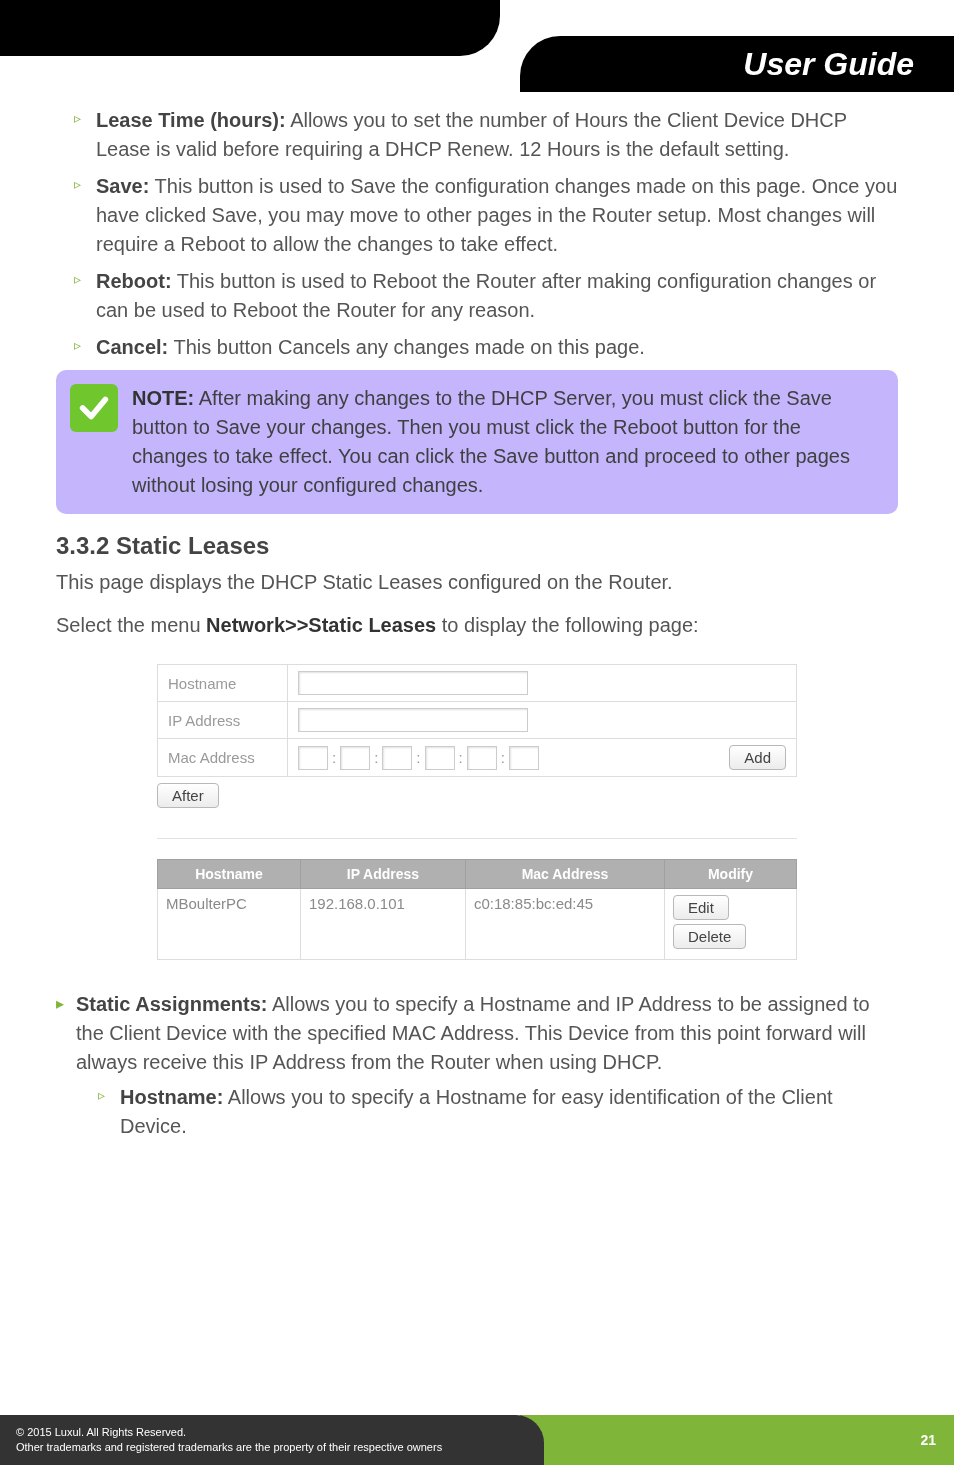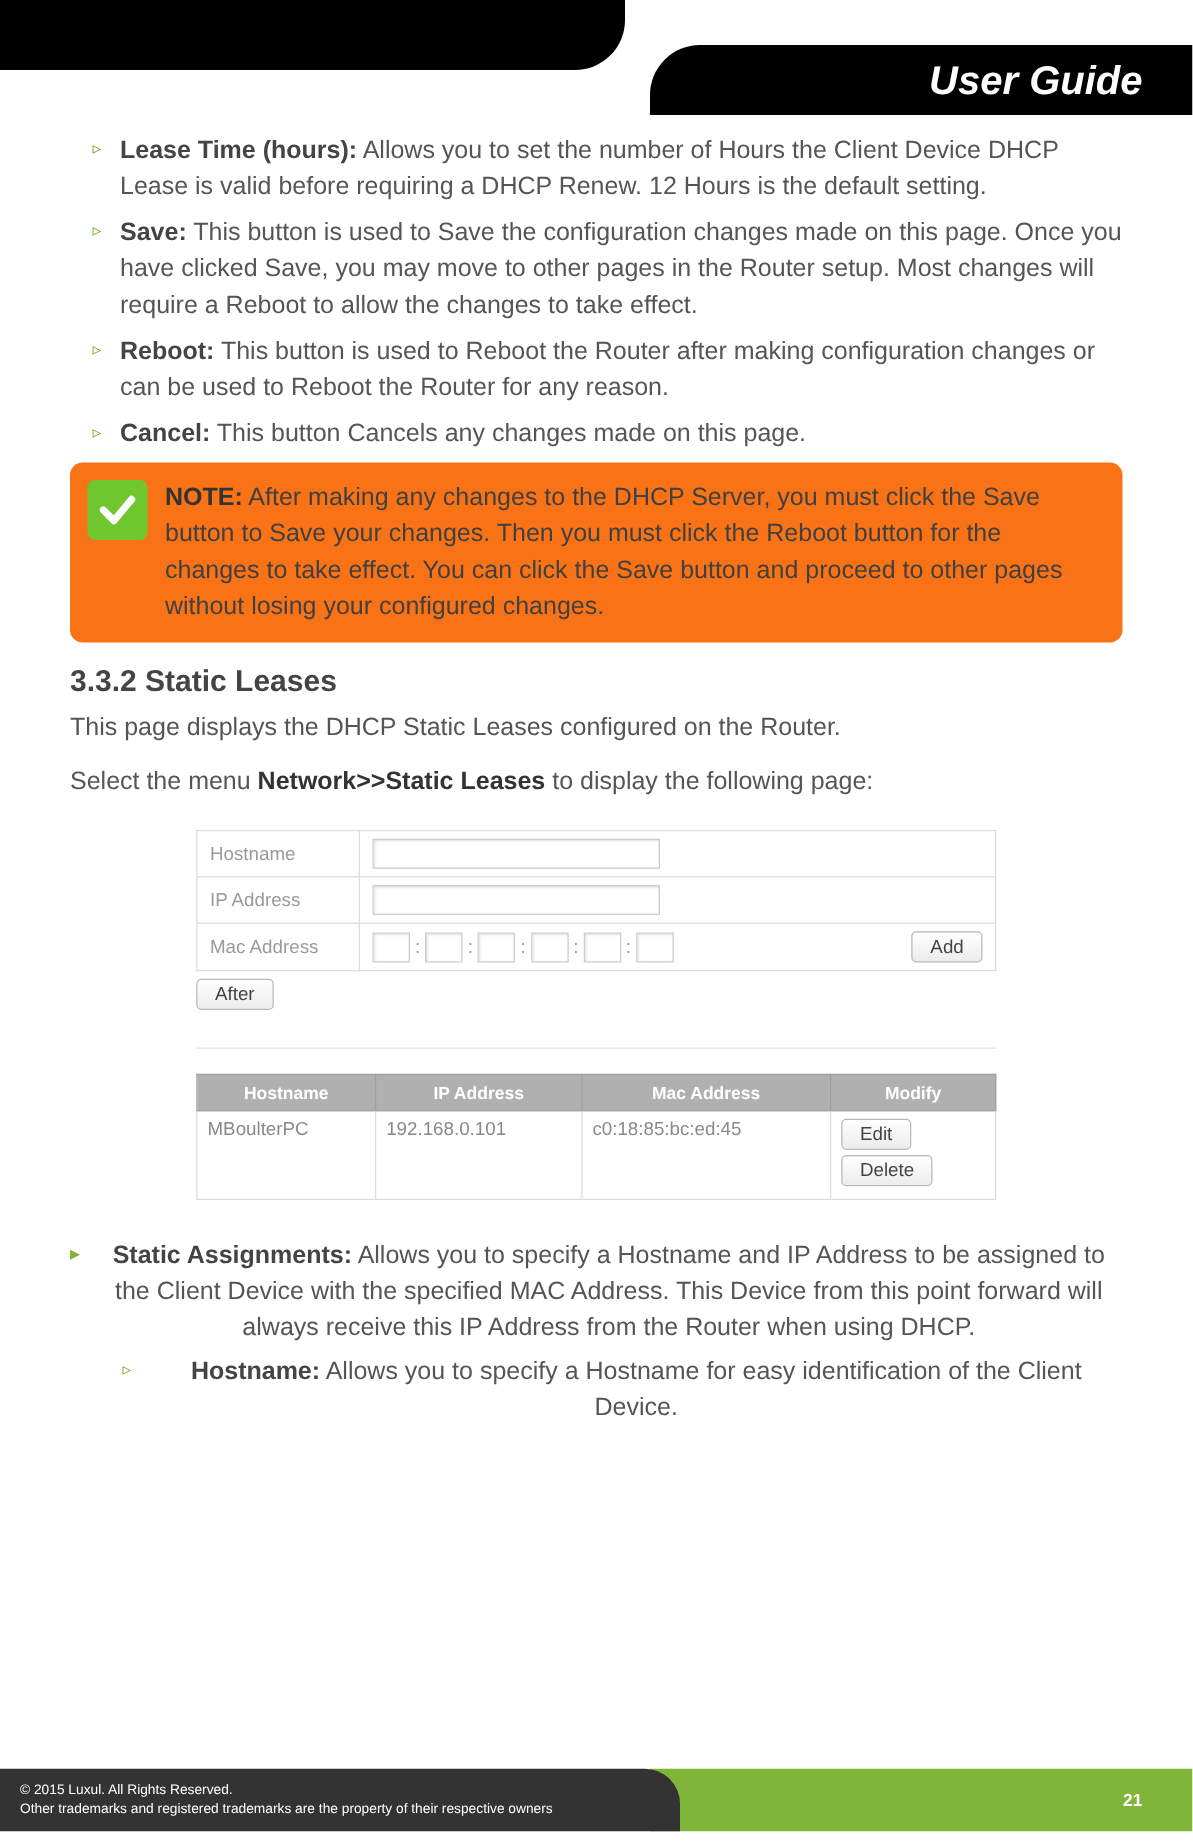--- a/index.html
+++ b/index.html
@@ -60,21 +60,21 @@
     content: "▹";
     position: absolute;
     left: 0;
     top: 2px;
     color: #7fb539;
     font-size: 14px;
   }
   .bold-label { font-weight: 700; color: #444; }
   .note-box {
     margin: 6px 0 18px 0;
-    background: #f97316;
+    background: #c4b5fd;
     border-radius: 10px;
     padding: 14px 18px 14px 14px;
     display: flex;
     gap: 14px;
     font-size: 20px;
     line-height: 1.45;
     color: #404040;
   }
   .note-icon {
     flex: 0 0 48px;
@@ -173,21 +173,20 @@
     vertical-align: top;
   }
   .modify-cell .btn { margin-bottom: 4px; }
 
   .outer-bullet {
     position: relative;
     padding-left: 20px;
     font-size: 20px;
     color: #555;
     line-height: 1.45;
-    text-align: center;
   }
   .outer-bullet::before {
     content: "▸";
     position: absolute;
     left: 0;
     top: 2px;
     color: #7fb539;
     font-size: 16px;
   }
   .sub-bullets {
@@ -235,21 +234,21 @@
   .footer-green {
     position: absolute;
     bottom: 10px;
     right: 0;
     height: 50px;
     width: 434px;
     background: #7fb539;
     display: flex;
     align-items: center;
     justify-content: flex-end;
-    padding-right: 40px;
+    padding-right: 18px;
     color: #fff;
     font-weight: 700;
     font-size: 14px;
   }
 </style>
 </head>
 <body>
 
 <div class="header">
   <div class="header-black"></div>

